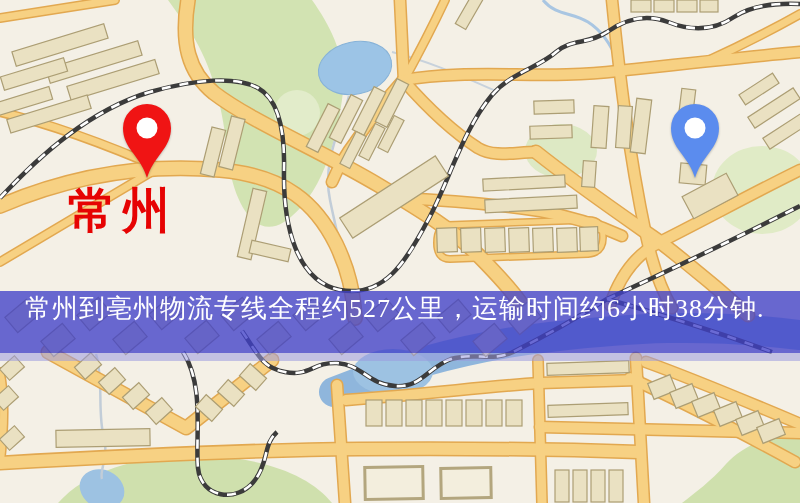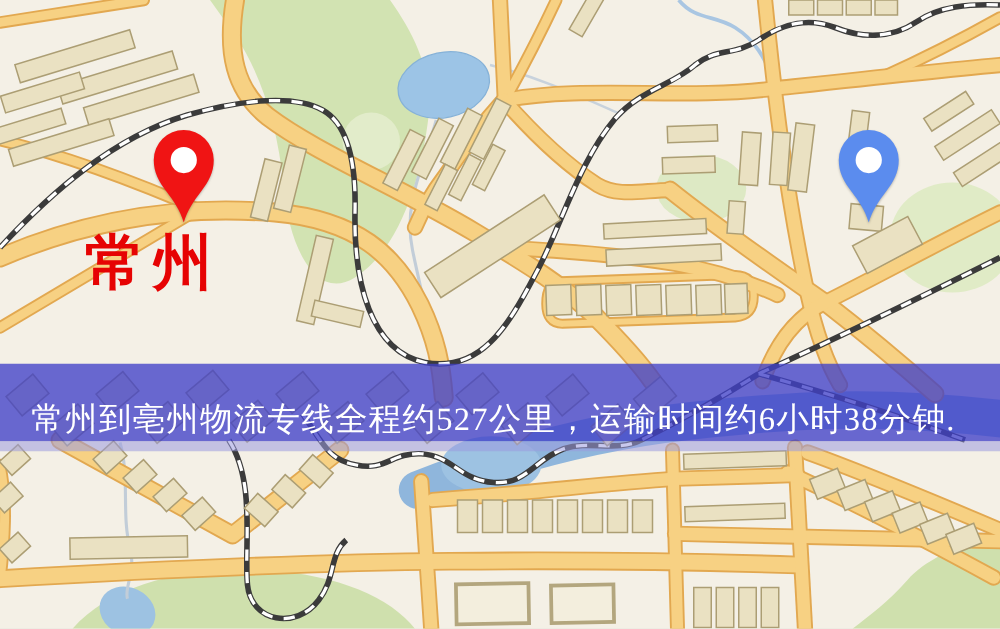--- a/index.html
+++ b/index.html
@@ -5,21 +5,21 @@
   html,body{margin:0;padding:0;background:#ddd;}
   .stage{position:relative;width:800px;height:503px;overflow:hidden;
          font-family:"Liberation Sans","DejaVu Sans",sans-serif;background:#f4f0e6;}
   svg{position:absolute;left:0;top:0;display:block;}
   .city-label{position:absolute;font-family:"Liberation Serif","DejaVu Serif",serif;
               font-size:48px;font-weight:700;letter-spacing:6px;line-height:1;white-space:nowrap;}
   .label-origin{left:68px;top:177px;color:var(--origin-label,#e60303);margin-top:10px;}
   .label-dest{left:636px;top:179px;color:var(--dest-label,#3340d8);letter-spacing:4px;}
   .banner{position:absolute;left:0;top:291px;width:800px;height:62px;
           background:var(--banner-bg,rgba(64,64,200,0.78));
-          display:flex;align-items:flex-end;}
+          display:flex;align-items:flex-start;}
   .banner-strip{position:absolute;left:0;top:353px;width:800px;height:8px;
           background:var(--banner-strip,rgba(154,154,222,0.55));}
   .banner-text{color:var(--banner-fg,#fff);font-size:26px;padding-left:25px;
           font-family:"Liberation Serif","DejaVu Serif",serif;letter-spacing:1px;white-space:nowrap;}
   .pin{filter:drop-shadow(0 1px 1px rgba(0,0,0,0.25));}
 </style>
 </head>
 <body>
 
 <div class="stage" style="--origin-pin: #f01414; --dest-pin: #5b8cee; --origin-label: #e60303; --dest-label: #3340d8; --banner-bg: rgba(64,64,200,0.78); --banner-fg: #ffffff;">

